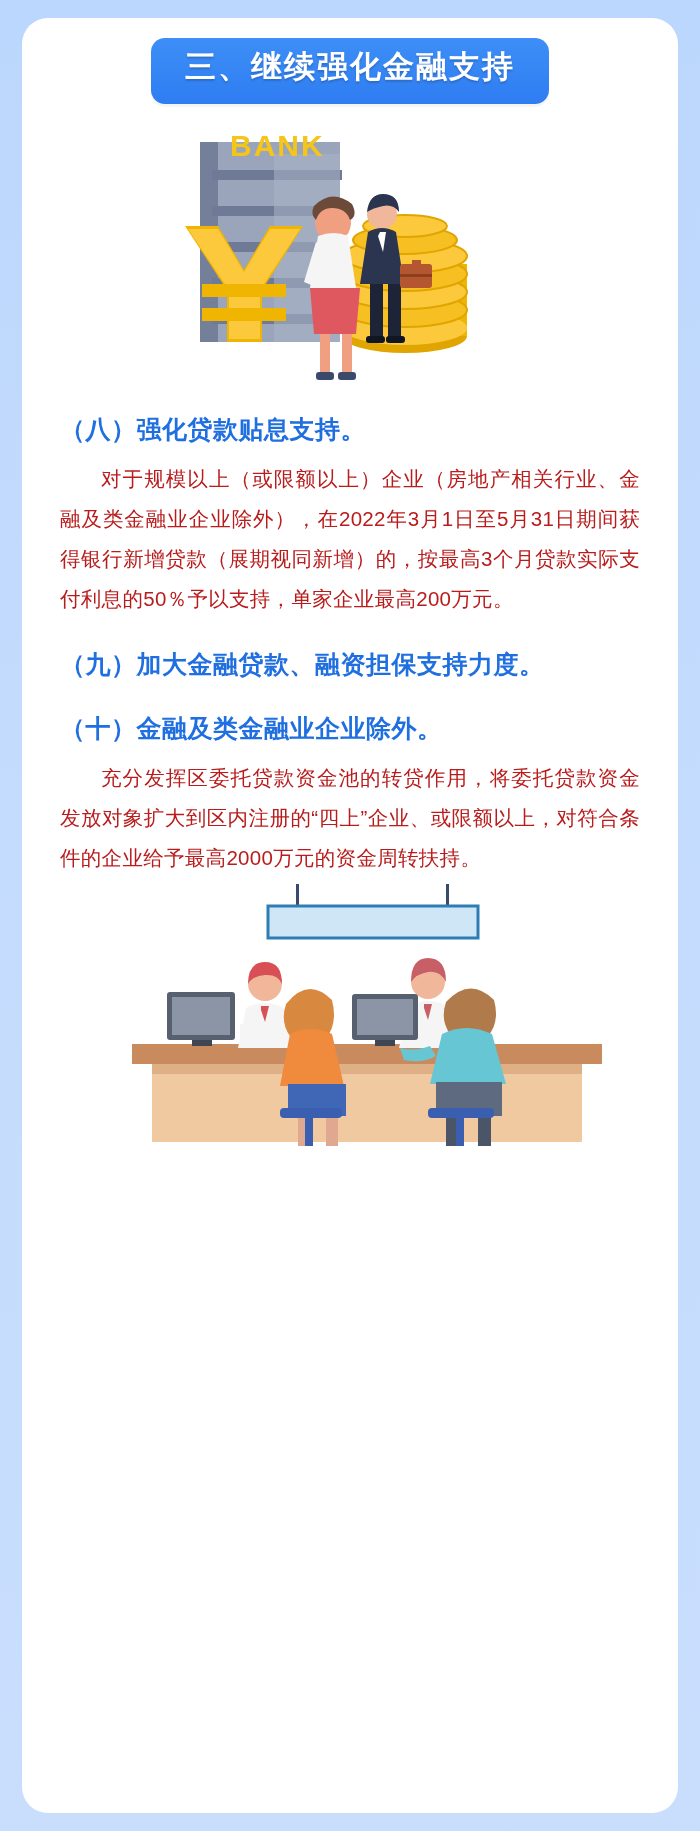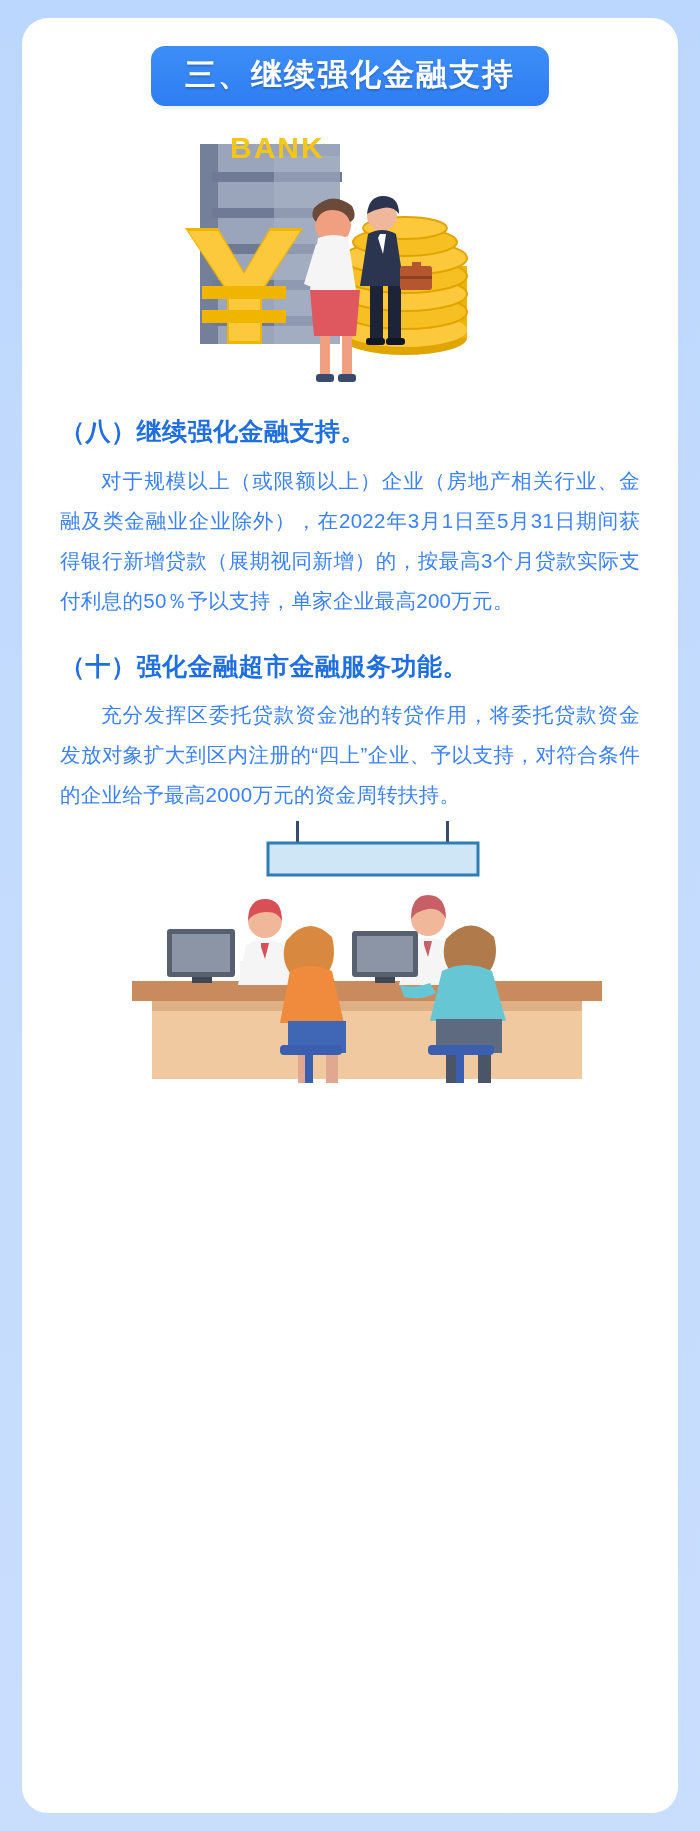--- a/index.html
+++ b/index.html
@@ -32,23 +32,22 @@
   }
   
   .banner-wrap {
     padding-top: 20px;
     display: flex;
     justify-content: center;
   }
   .banner {
     background: linear-gradient(180deg, #3d8ef7 0%, #2f7df2 100%);
     border-radius: 14px;
-    padding: 12px 34px 14px 34px;
+    padding: 12px 34px 20px 34px;
     box-shadow: 0 3px 0 rgba(0,0,0,0.04);
-    margin-top: 8px;
   }
   .banner-title {
     color: #ffffff;
     font-size: 31px;
     font-weight: bold;
     letter-spacing: 2px;
     line-height: 1.1;
     white-space: nowrap;
     text-shadow: 0 2px 2px rgba(0,0,0,0.18);
   }
@@ -70,21 +69,21 @@
   }
   h2.sub {
     color: #1f6fe0;
     font-size: 25px;
     font-weight: bold;
     line-height: 1.55;
     margin: 26px 0 6px 0;
     letter-spacing: 0.5px;
   }
   p.para {
-    color: #3b82f6;
+    color: #b91c1c;
     font-size: 20.5px;
     line-height: 1.95;
     margin: 10px 0 0 0;
     text-align: justify;
     text-indent: 2em;
     letter-spacing: 0.3px;
   }
   svg { display: block; }
 </style>
 </head>
@@ -159,26 +158,27 @@
           <rect x="364" y="222" width="19" height="7" rx="3" fill="#111722"></rect>
           <rect x="378" y="150" width="32" height="24" rx="3" fill="#b4562f"></rect>
           <rect x="390" y="146" width="9" height="6" fill="#b4562f"></rect>
           <rect x="378" y="160" width="32" height="3" fill="#8e3f1f"></rect>
         </g>
       </svg>
     </div>
 
     <div class="content">
 
-      <h2 class="sub">（八）继续强化金融支持。</h2>
+      <h2 class="sub">（八）强化贷款贴息支持。</h2>
       <p class="para">对于规模以上（或限额以上）企业（房地产相关行业、金融及类金融业企业除外），在2022年3月1日至5月31日期间获得银行新增贷款（展期视同新增）的，按最高3个月贷款实际支付利息的50％予以支持，单家企业最高200万元。</p>
 
-
-      <h2 class="sub">（十）强化金融超市金融服务功能。</h2>
-      <p class="para">充分发挥区委托贷款资金池的转贷作用，将委托贷款资金发放对象扩大到区内注册的“四上”企业、予以支持，对符合条件的企业给予最高2000万元的资金周转扶持。</p>
+      <h2 class="sub">（九）加大金融贷款、融资担保支持力度。</h2>
+
+      <h2 class="sub">（十）金融及类金融业企业除外。</h2>
+      <p class="para">充分发挥区委托贷款资金池的转贷作用，将委托贷款资金发放对象扩大到区内注册的“四上”企业、或限额以上，对符合条件的企业给予最高2000万元的资金周转扶持。</p>
 
     </div>
 
     <div class="illus2">
       <svg width="700" height="270" viewBox="0 0 700 270" xmlns="http://www.w3.org/2000/svg" aria-hidden="true">
 
         <g>
           <rect x="274" y="0" width="3" height="22" fill="#3a4a6b"></rect>
           <rect x="424" y="0" width="3" height="22" fill="#3a4a6b"></rect>
           <rect x="246" y="22" width="210" height="32" fill="#cfe6f7" stroke="#2f7db5" stroke-width="3"></rect>

